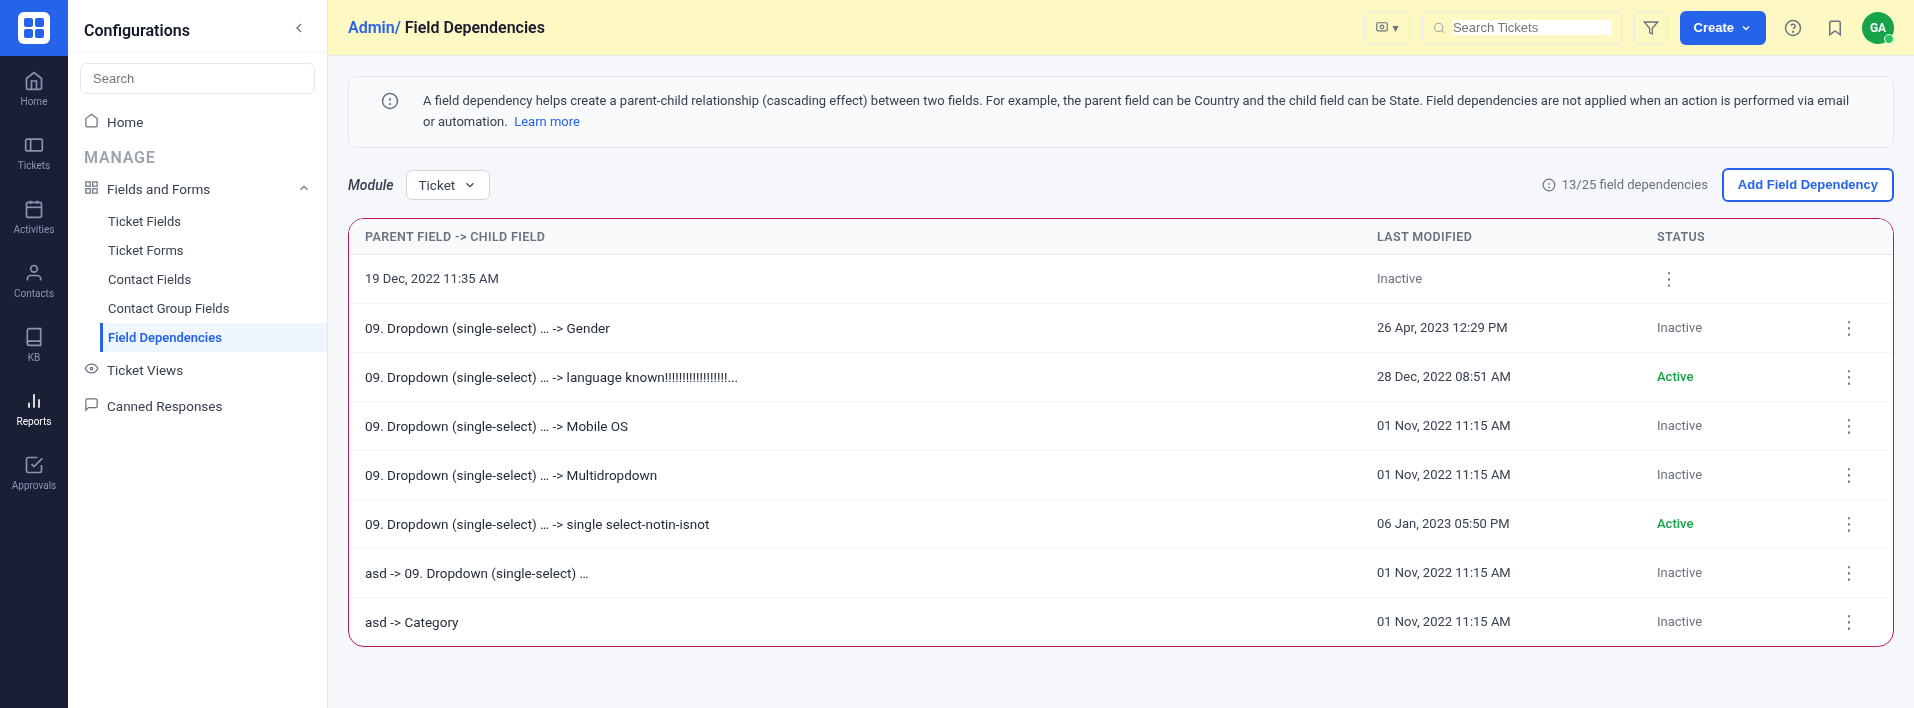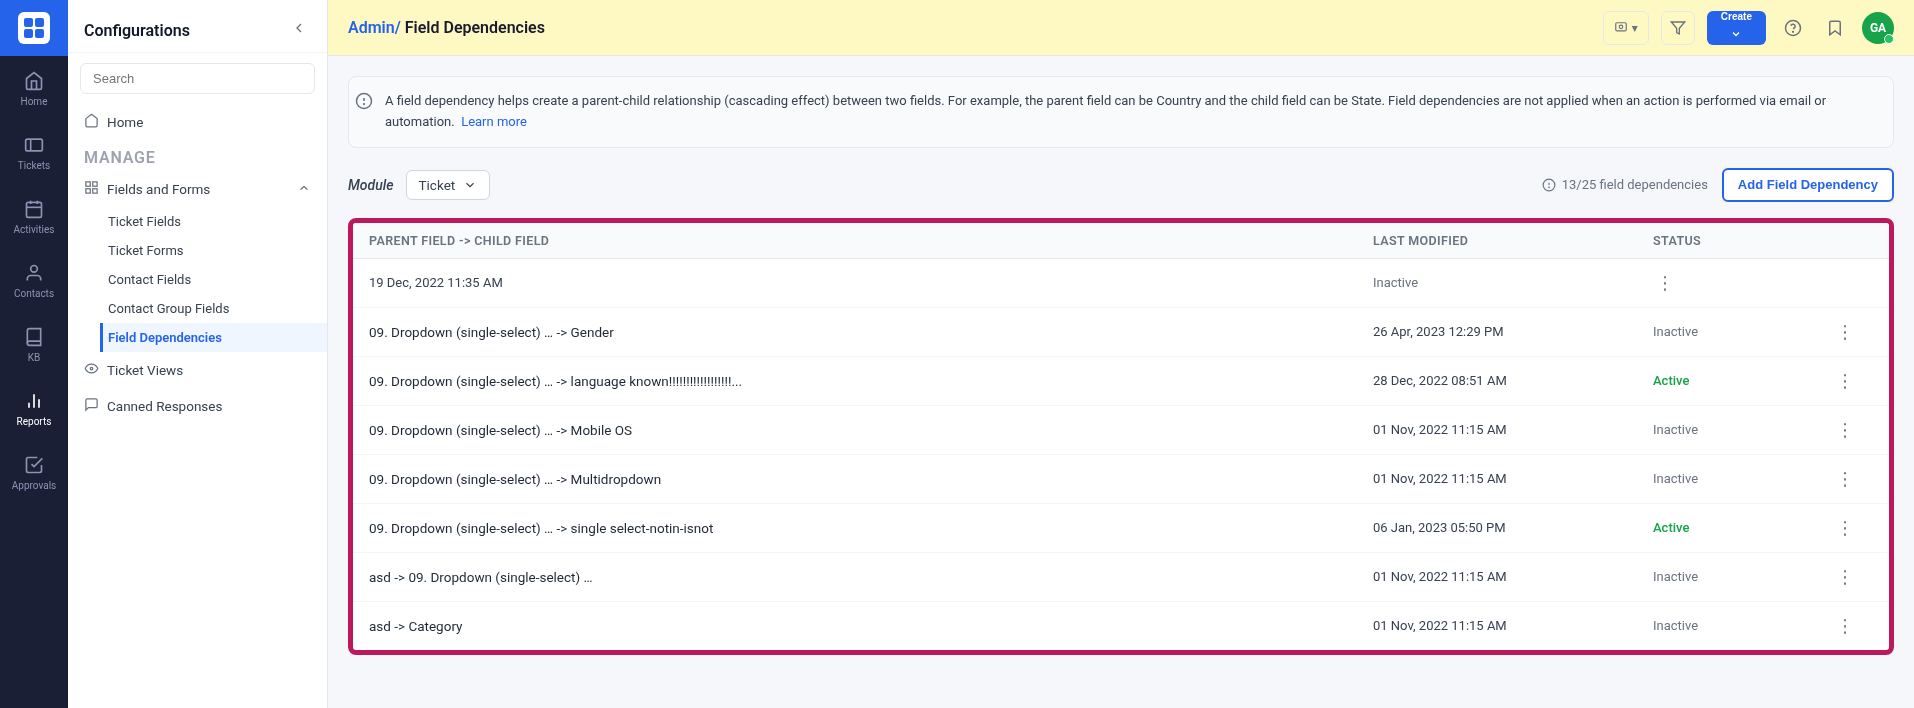--- a/index.html
+++ b/index.html
@@ -200,27 +200,26 @@
       cursor: pointer;
       color: #6b7280;
     }
     .create-btn {
       height: 34px;
       background: #2563eb;
       color: white;
       border: none;
       border-radius: 6px;
       padding: 0 14px;
-      font-size: 10px;
+      font-size: 13px;
       font-weight: 600;
       cursor: pointer;
       display: flex;
       align-items: center;
       gap: 6px;
-      flex-direction: column;
     }
     .help-btn {
       width: 30px;
       height: 30px;
       display: flex;
       align-items: center;
       justify-content: center;
       color: #6b7280;
       cursor: pointer;
       font-size: 16px;
@@ -262,24 +261,24 @@
     
     .content {
       flex: 1;
       padding: 20px;
       overflow-y: auto;
     }
     .info-banner {
       background: #f8fafc;
       border: 1px solid #e2e8f0;
       border-radius: 8px;
-      padding: 14px 6px;
+      padding: 14px 32px;
       display: flex;
       align-items: flex-start;
-      gap: 12px;
+      gap: 24px;
       margin-bottom: 20px;
       font-size: 13px;
       color: #374151;
       line-height: 1.6;
     }
     .info-icon {
       color: #6b7280;
       font-size: 16px;
       flex-shrink: 0;
       margin-top: 1px;
@@ -337,22 +336,22 @@
       font-size: 13px;
       font-weight: 600;
       cursor: pointer;
       display: flex;
       align-items: center;
     }
 
     
     .table-container {
       background: white;
-      border-radius: 8px;
-      border: 5px solid #be185d;
+      border-radius: 16px;
+      border: 1px solid #be185d;
       overflow: hidden;
     }
     .table-header {
       display: grid;
       grid-template-columns: 1fr 280px 180px 40px;
       background: #f9fafb;
       border-bottom: 1px solid #e5e7eb;
       padding: 10px 16px;
     }
     .table-header-cell {
@@ -576,20 +575,27 @@
     </div>
 
     <div style="display:flex; align-items:center; gap:4px; border:1px solid #e5e7eb; border-radius:6px; padding:0 10px; height:34px;">
       <svg width="14" height="14" viewBox="0 0 24 24" fill="none" stroke="#6b7280" stroke-width="2">
           <rect x="3" y="3" width="18" height="14" rx="2"></rect>
           <circle cx="12" cy="10" r="3"></circle>
         </svg>
       <span style="color:#6b7280; font-size:12px;">▾</span>
     </div>
 
+    <div class="topbar-search">
+      <svg width="14" height="14" viewBox="0 0 24 24" fill="none" stroke="#9ca3af" stroke-width="2">
+          <circle cx="11" cy="11" r="8"></circle>
+          <line x1="21" y1="21" x2="16.65" y2="16.65"></line>
+        </svg>
+      <input type="text" placeholder="Search Tickets" style="">
+    </div>
 
     <div class="filter-btn">
       <svg width="16" height="16" viewBox="0 0 24 24" fill="none" stroke="currentColor" stroke-width="2">
           <polygon points="22 3 2 3 10 12.46 10 19 14 21 14 12.46 22 3"></polygon>
         </svg>
     </div>
 
     <button class="create-btn">
       <span>Create</span>
       <svg width="12" height="12" viewBox="0 0 24 24" fill="none" stroke="currentColor" stroke-width="2.5">

